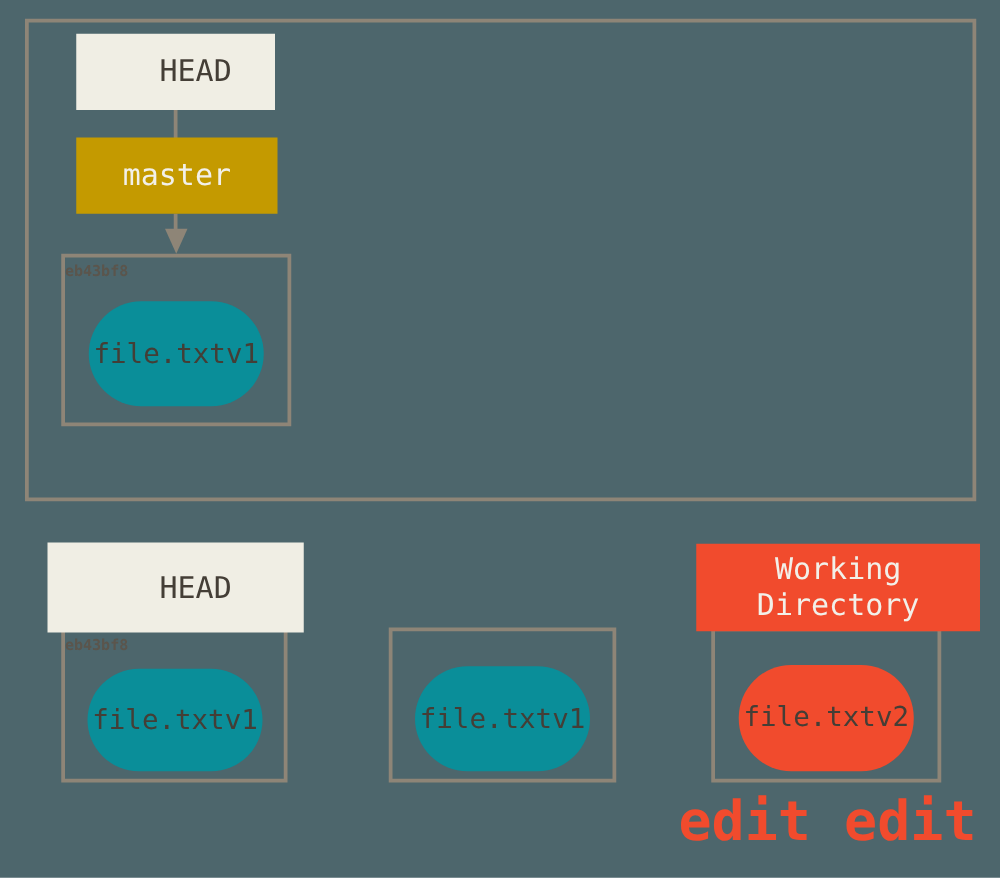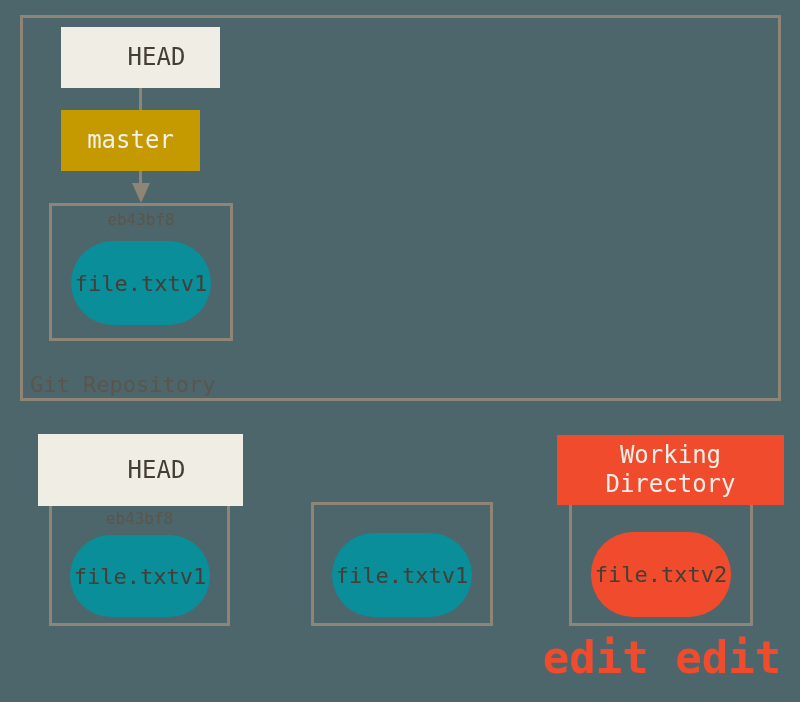--- a/index.html
+++ b/index.html
@@ -35,21 +35,21 @@
   .blob {
     position: absolute; box-sizing: border-box;
     border-radius: 42px;
     display: flex; flex-direction: row; align-items: center; justify-content: center;
     font-size: 22px; line-height: 27px; color: var(--dark_text); text-align: center;
   }
   .blob.teal   { background: var(--teal); }
   .blob.orange { background: var(--orange); }
   .commit-id {
     position: absolute; left: 0; width: 100%; top: 4px;
-    text-align: center; font-size: 16px; color: var(--muted_text);
+    text-align: left; font-size: 12px; color: var(--muted_text); font-weight: bold;
   }
   .vline { position: absolute; width: 3px; background: var(--border); z-index: 0; }
   .arrowhead {
     position: absolute; width: 0; height: 0; z-index: 0;
     border-left: 9px solid transparent;
     border-right: 9px solid transparent;
     border-top: 20px solid var(--border);
   }
   .repo-label {
     position: absolute; left: 30px; top: 372px;
@@ -57,21 +57,21 @@
   }
   .edit-label {
     position: absolute; left: 540px; top: 633px; width: 244px;
     font-size: 44px; line-height: 50px; font-weight: bold;
     text-align: center; color: var(--orange);
   }
   
   #repo-box      { left: 20px;  top: 15px;  width: 761px; height: 386px; }
   #repo-head     { left: 61px;  top: 27px;  width: 159px; height: 61px; }
   #line-head-master { left: 139px; top: 88px;  height: 23px; }
-  #repo-master   { left: 61px;  top: 110px; width: 139px; height: 61px; }
+  #repo-master   { left: 61px;  top: 110px; width: 161px; height: 61px; }
   #line-master-commit { left: 139px; top: 171px; height: 13px; }
   #arrow-commit  { left: 132px; top: 183px; }
   #commit-box    { left: 49px;  top: 203px; width: 184px; height: 138px; }
   #commit-blob   { left: 19px;  top: 35px;  width: 140px; height: 84px; }
   
   #col1-box      { left: 49px;  top: 502px; width: 181px; height: 124px; }
   #col1-header   { left: 38px;  top: 434px; width: 205px; height: 72px; }
   #col1-blob     { left: 18px;  top: 30px;  width: 140px; height: 82px; }
   #col2-box      { left: 311px; top: 502px; width: 182px; height: 124px; }
   #col2-header   { left: 297px; top: 435px; width: 200px; height: 71px; }
@@ -79,21 +79,20 @@
   #col3-box      { left: 569px; top: 502px; width: 184px; height: 124px; }
   #col3-header   { left: 557px; top: 435px; width: 227px; height: 70px; padding: 0 6px; }
   #col3-blob     { left: 19px;  top: 27px;  width: 140px; height: 85px; }
 </style>
 </head>
 <body>
 
 <div class="canvas">
 
   <div class="abs outline" id="repo-box"></div>
-  <div class="repo-label">Git Repository</div>
 
   <div class="abs header cream-bg" id="repo-head">
     <span>HEAD</span>
   </div>
 
   <div class="vline" id="line-head-master"></div>
 
   <div class="abs header gold-bg" id="repo-master">
     <span>master</span>
   </div>

